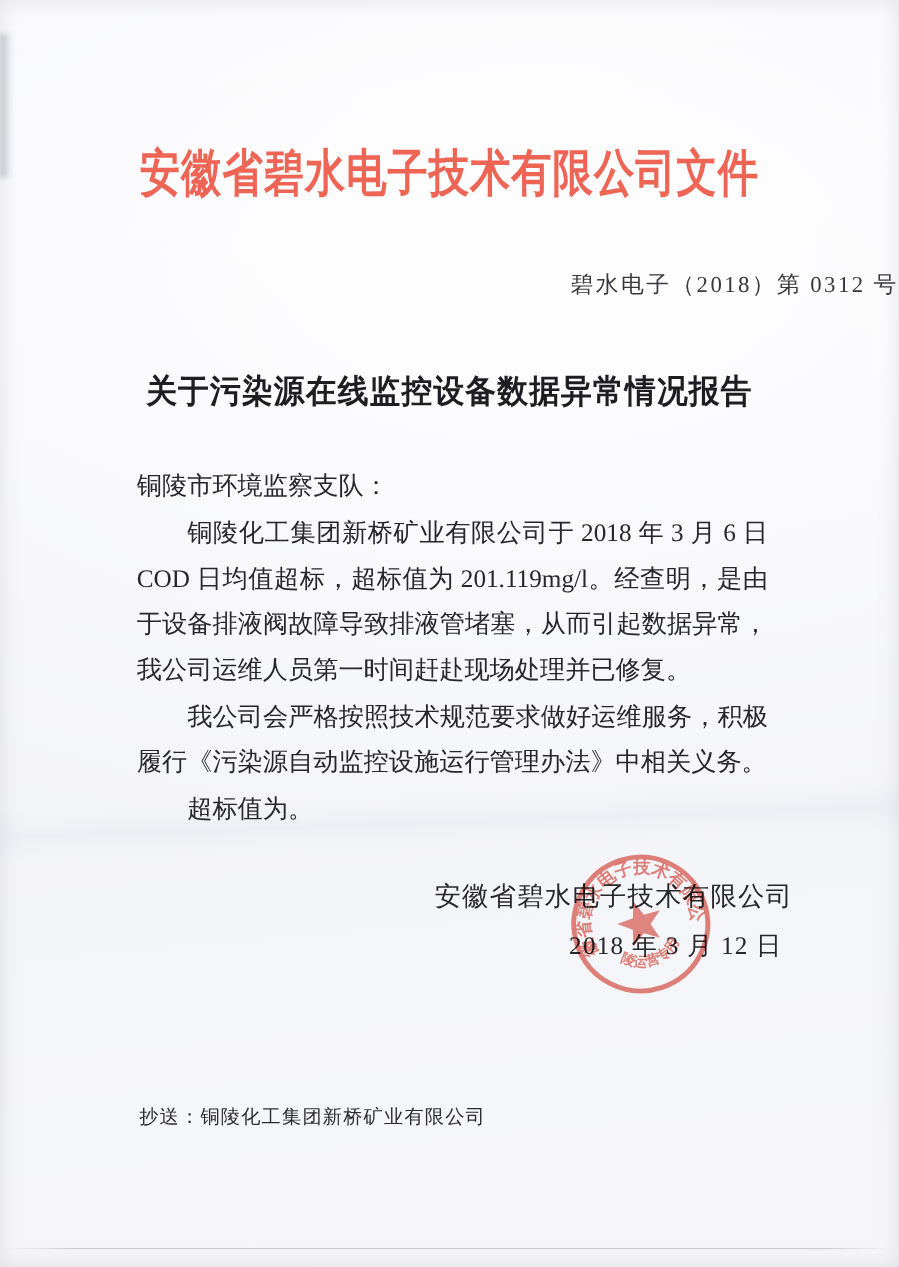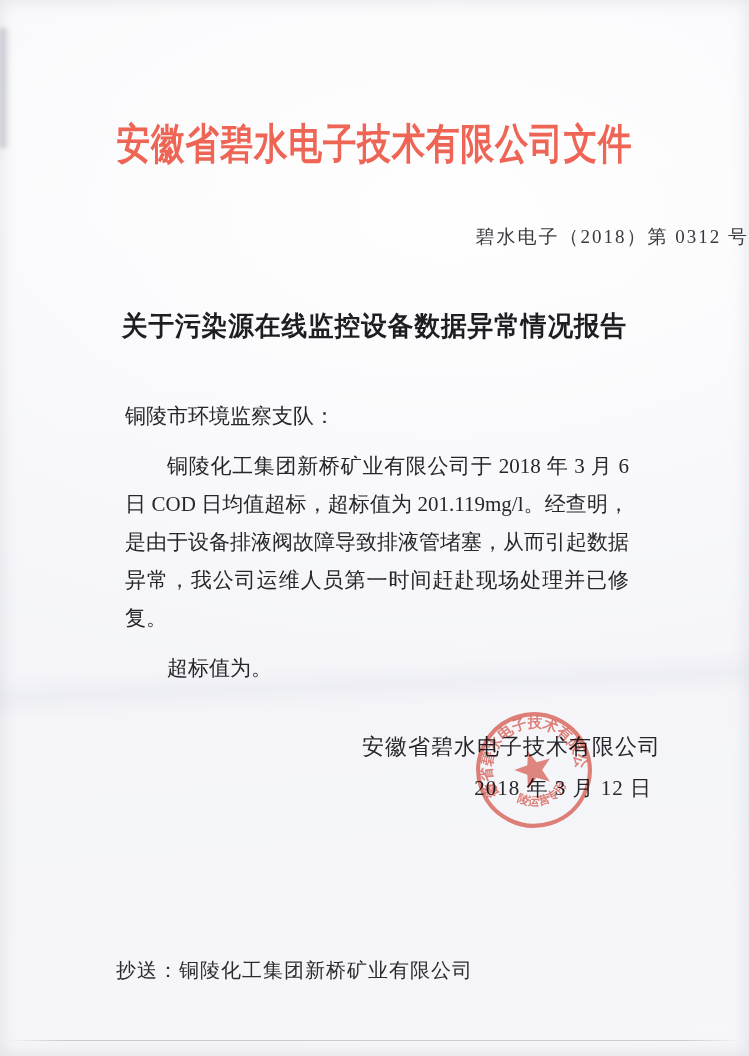--- a/index.html
+++ b/index.html
@@ -49,33 +49,33 @@
     font-size:27px;font-weight:bold;color:#1e1e22;
     white-space:nowrap;
     transform:scaleX(0.95);transform-origin:50% 50%;
     letter-spacing:1px;
   }
   .body-block{
     position:absolute;top:385px;left:113px;width:528px;
     font-size:21px;line-height:38px;text-align:justify;
     color:#26262b;
   }
-  .body-block p{margin:12px;}
+  .body-block p{margin:1px;}
   .body-block p.indent{text-indent:2em;}
   .signature-company{
     position:absolute;top:732px;right:88px;
     font-size:22px;letter-spacing:1px;color:#26262b;white-space:nowrap;
   }
   .signature-date{
     position:absolute;top:774px;right:97px;
     font-size:21px;letter-spacing:1px;color:#26262b;white-space:nowrap;
   }
   .cc-line{
     position:absolute;top:921px;left:116px;
-    font-size:20px;letter-spacing:1px;color:#2b2b30;white-space:nowrap;margin-top:36px;
+    font-size:16px;letter-spacing:1px;color:#2b2b30;white-space:nowrap;
   }
   .seal{
     position:absolute;left:452px;top:688px;width:164px;height:164px;
     transform:rotate(-18deg);
     mix-blend-mode:multiply;
     opacity:0.85;
   }
 </style>
 </head>
 <body>
@@ -87,20 +87,21 @@
 
   <h1 class="letterhead">安徽省碧水电子技术有限公司文件</h1>
 
   <div class="doc-number">碧水电子（2018）第 0312 号</div>
 
   <h2 class="report-title">关于污染源在线监控设备数据异常情况报告</h2>
 
   <div class="body-block">
     <p>铜陵市环境监察支队：</p>
     <p class="indent">铜陵化工集团新桥矿业有限公司于 2018 年 3 月 6 日 COD 日均值超标，超标值为 201.119mg/l。经查明，是由于设备排液阀故障导致排液管堵塞，从而引起数据异常，我公司运维人员第一时间赶赴现场处理并已修复。</p>
+    <p class="indent">我公司会严格按照技术规范要求做好运维服务，积极履行《污染源自动监控设施运行管理办法》中相关义务。</p>
     <p class="indent">超标值为。</p>
   </div>
 
   <div class="signature-company">安徽省碧水电子技术有限公司</div>
 
   <div class="signature-date">2018 年 3 月 12 日</div>
 
   <svg class="seal" viewBox="0 0 200 200">
     <defs>
       <path id="sealTopArc" d="M 51.1,117.8 A 52,52 0 1 1 148.9,117.8" fill="none"></path>

